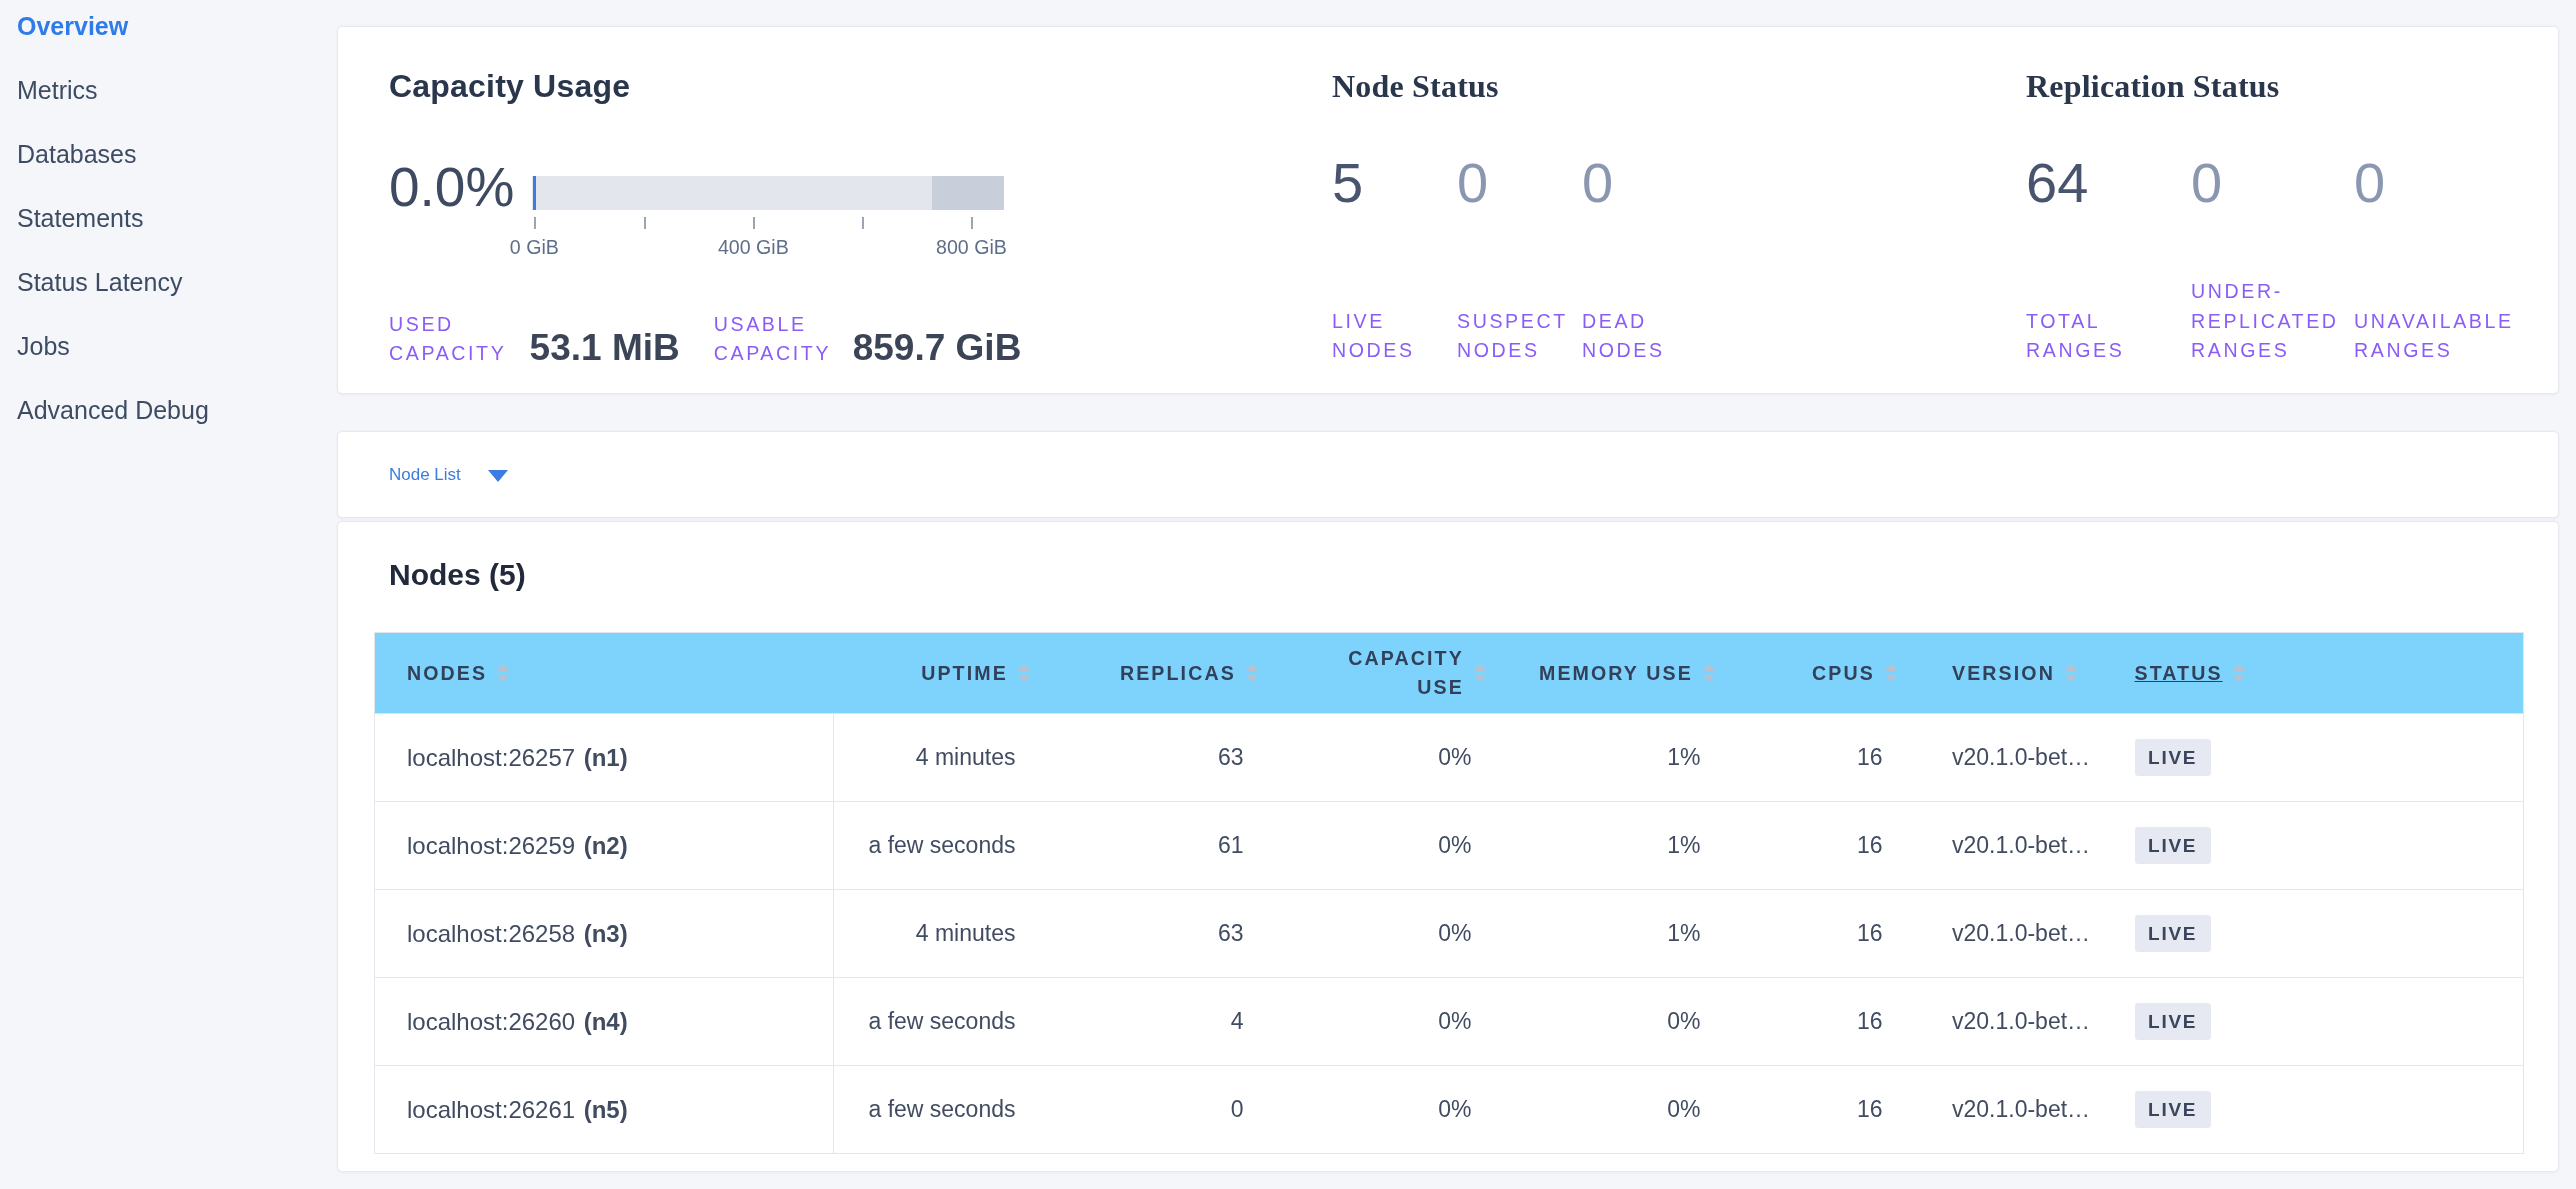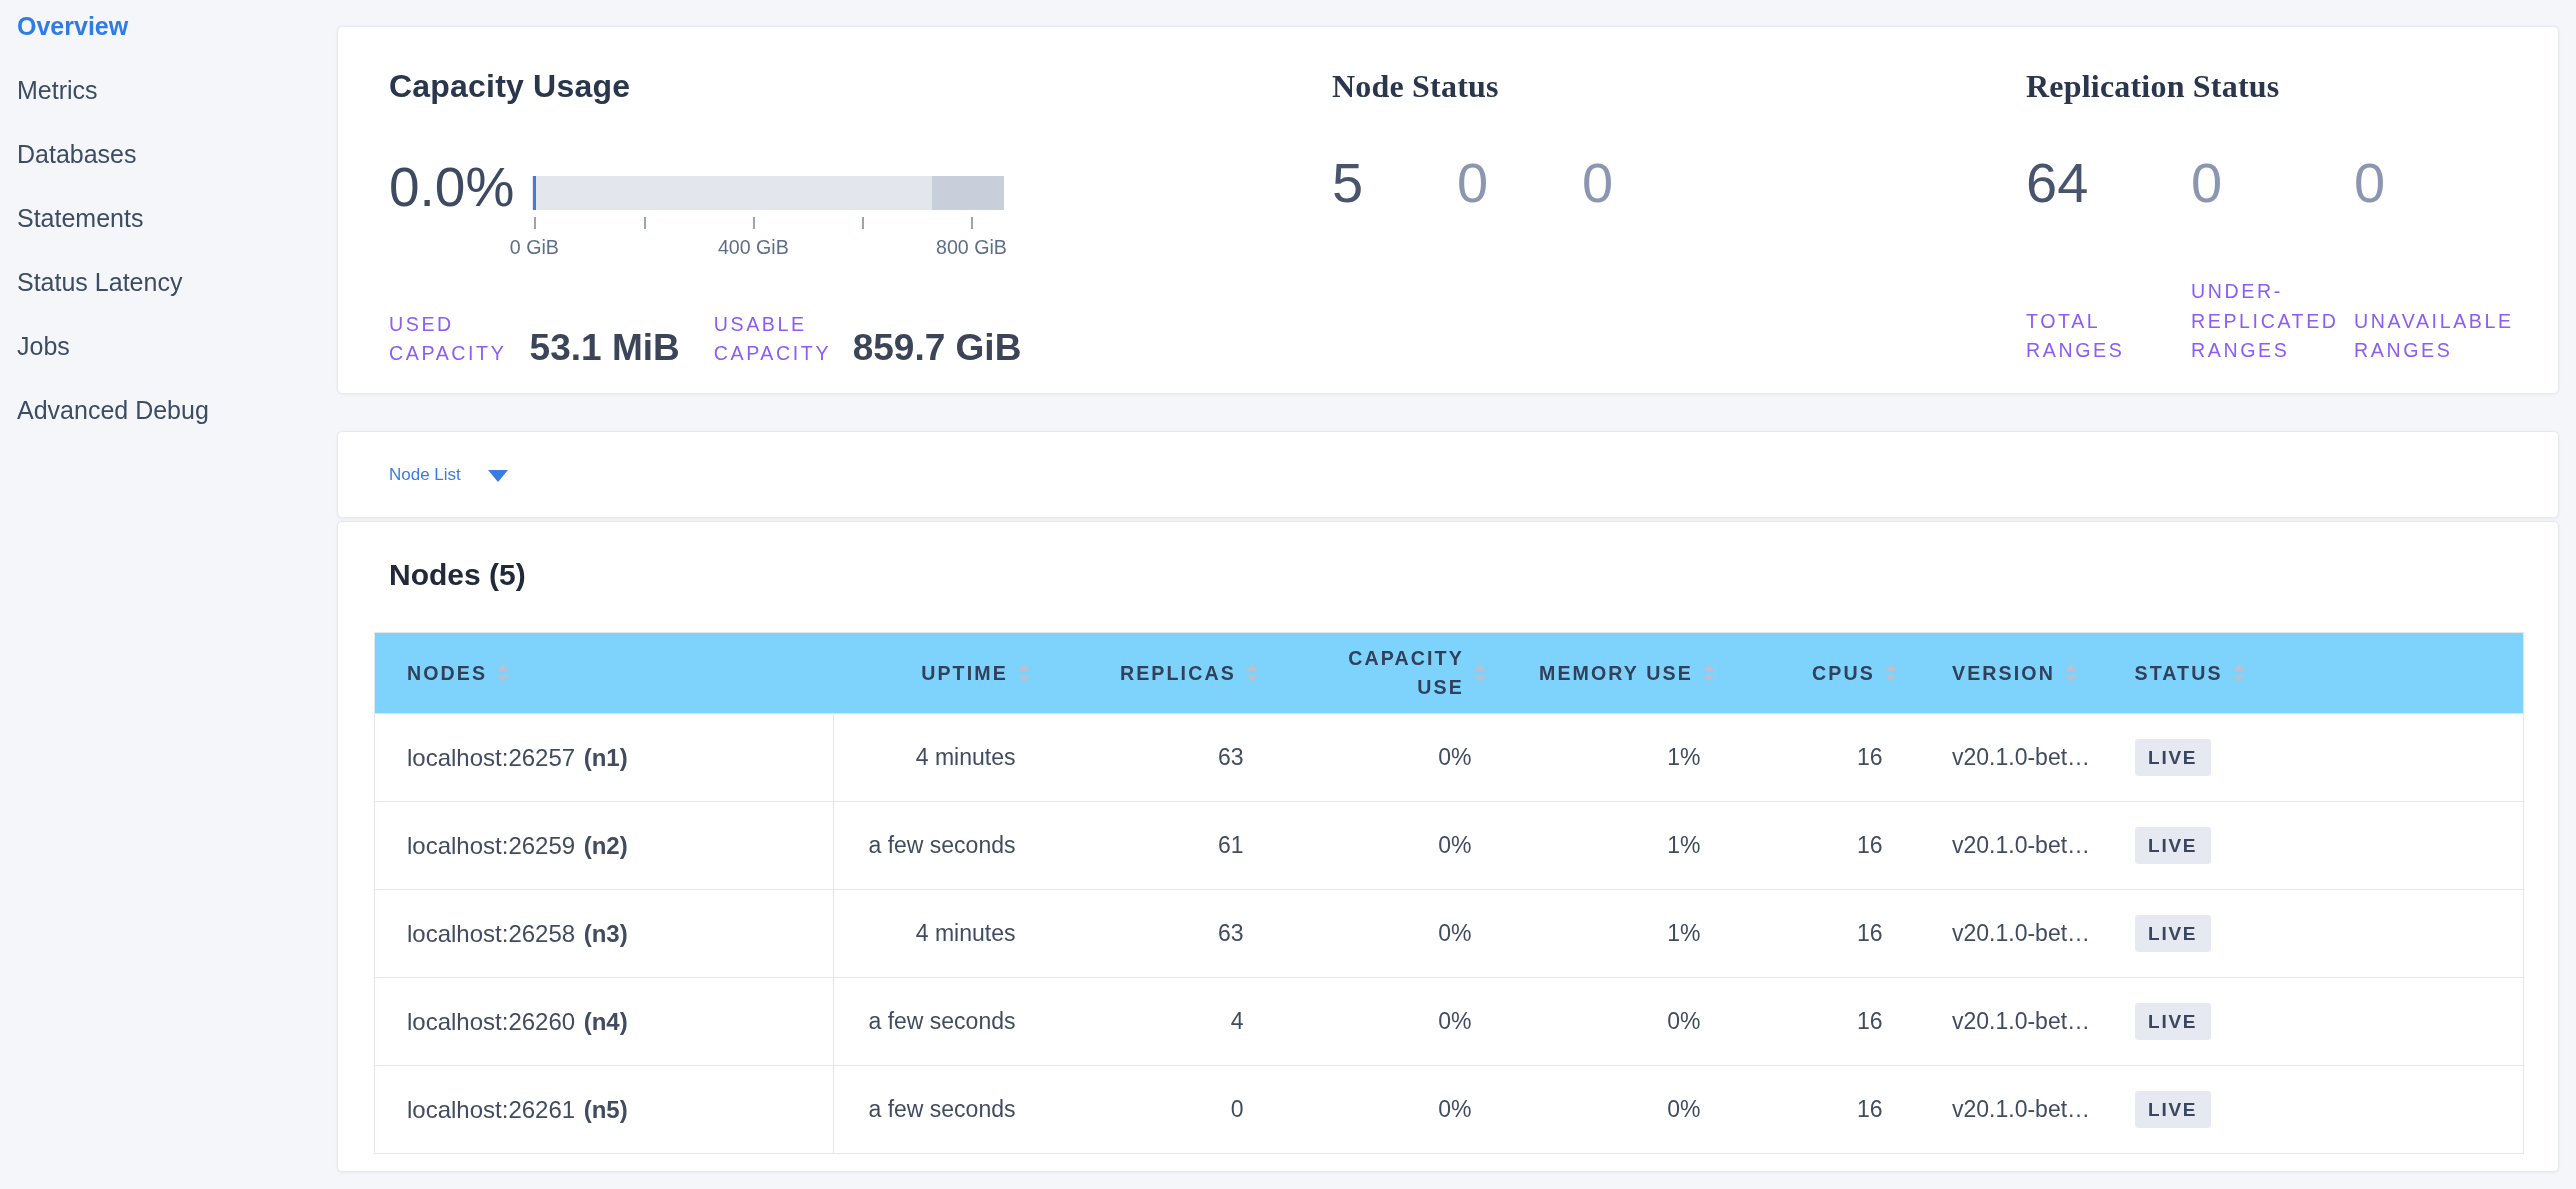--- a/index.html
+++ b/index.html
@@ -97,21 +97,21 @@
   .thead { background:#7dd3fc; border-bottom:1.7px solid #dfe3ea; }
   .th {
     height:80px; display:flex; align-items:center;
     font-size:19.6px; font-weight:700; letter-spacing:2.1px; color:#32405a;
     text-transform:uppercase; cursor:pointer;
   }
   .th.right { justify-content:flex-end; }
   .th-label.wrap { max-width:128px; text-align:right; line-height:1.5; }
   .th.c1 { padding-left:32px; }
   .th.c7 { padding-left:55px; }
-  .th.c8 { padding-left:8.5px; }
+  .th.c8 { padding-left:8.5px;text-decoration:underline; }
   .sort { display:flex; flex-direction:column; margin-left:10.2px; }
   .tri-up {
     width:0; height:0; margin-bottom:3.4px;
     border-left:6px solid transparent; border-right:6px solid transparent;
     border-bottom:7.7px solid #bac1ce;
   }
   .tri-down {
     width:0; height:0;
     border-left:6px solid transparent; border-right:6px solid transparent;
     border-top:7.7px solid #bac1ce;
@@ -175,20 +175,25 @@
     <span class="cap-value last">859.7 GiB</span>
   </div>
 
   <div class="stat-group grp-nodes">
     <h2 class="sec-title">Node Status</h2>
     <div class="big-row">
       <div class="big-col big-val">5</div>
       <div class="big-col big-val muted">0</div>
       <div class="big-col big-val muted">0</div>
     </div>
+    <div class="labels-row">
+      <div class="big-col stat-label">LIVE NODES</div>
+      <div class="big-col stat-label">SUSPECT NODES</div>
+      <div class="big-col stat-label">DEAD NODES</div>
+    </div>
   </div>
 
   <div class="stat-group grp-repl">
     <h2 class="sec-title">Replication Status</h2>
     <div class="big-row">
       <div class="big-col big-val">64</div>
       <div class="big-col big-val muted">0</div>
       <div class="big-col big-val muted">0</div>
     </div>
     <div class="labels-row">

